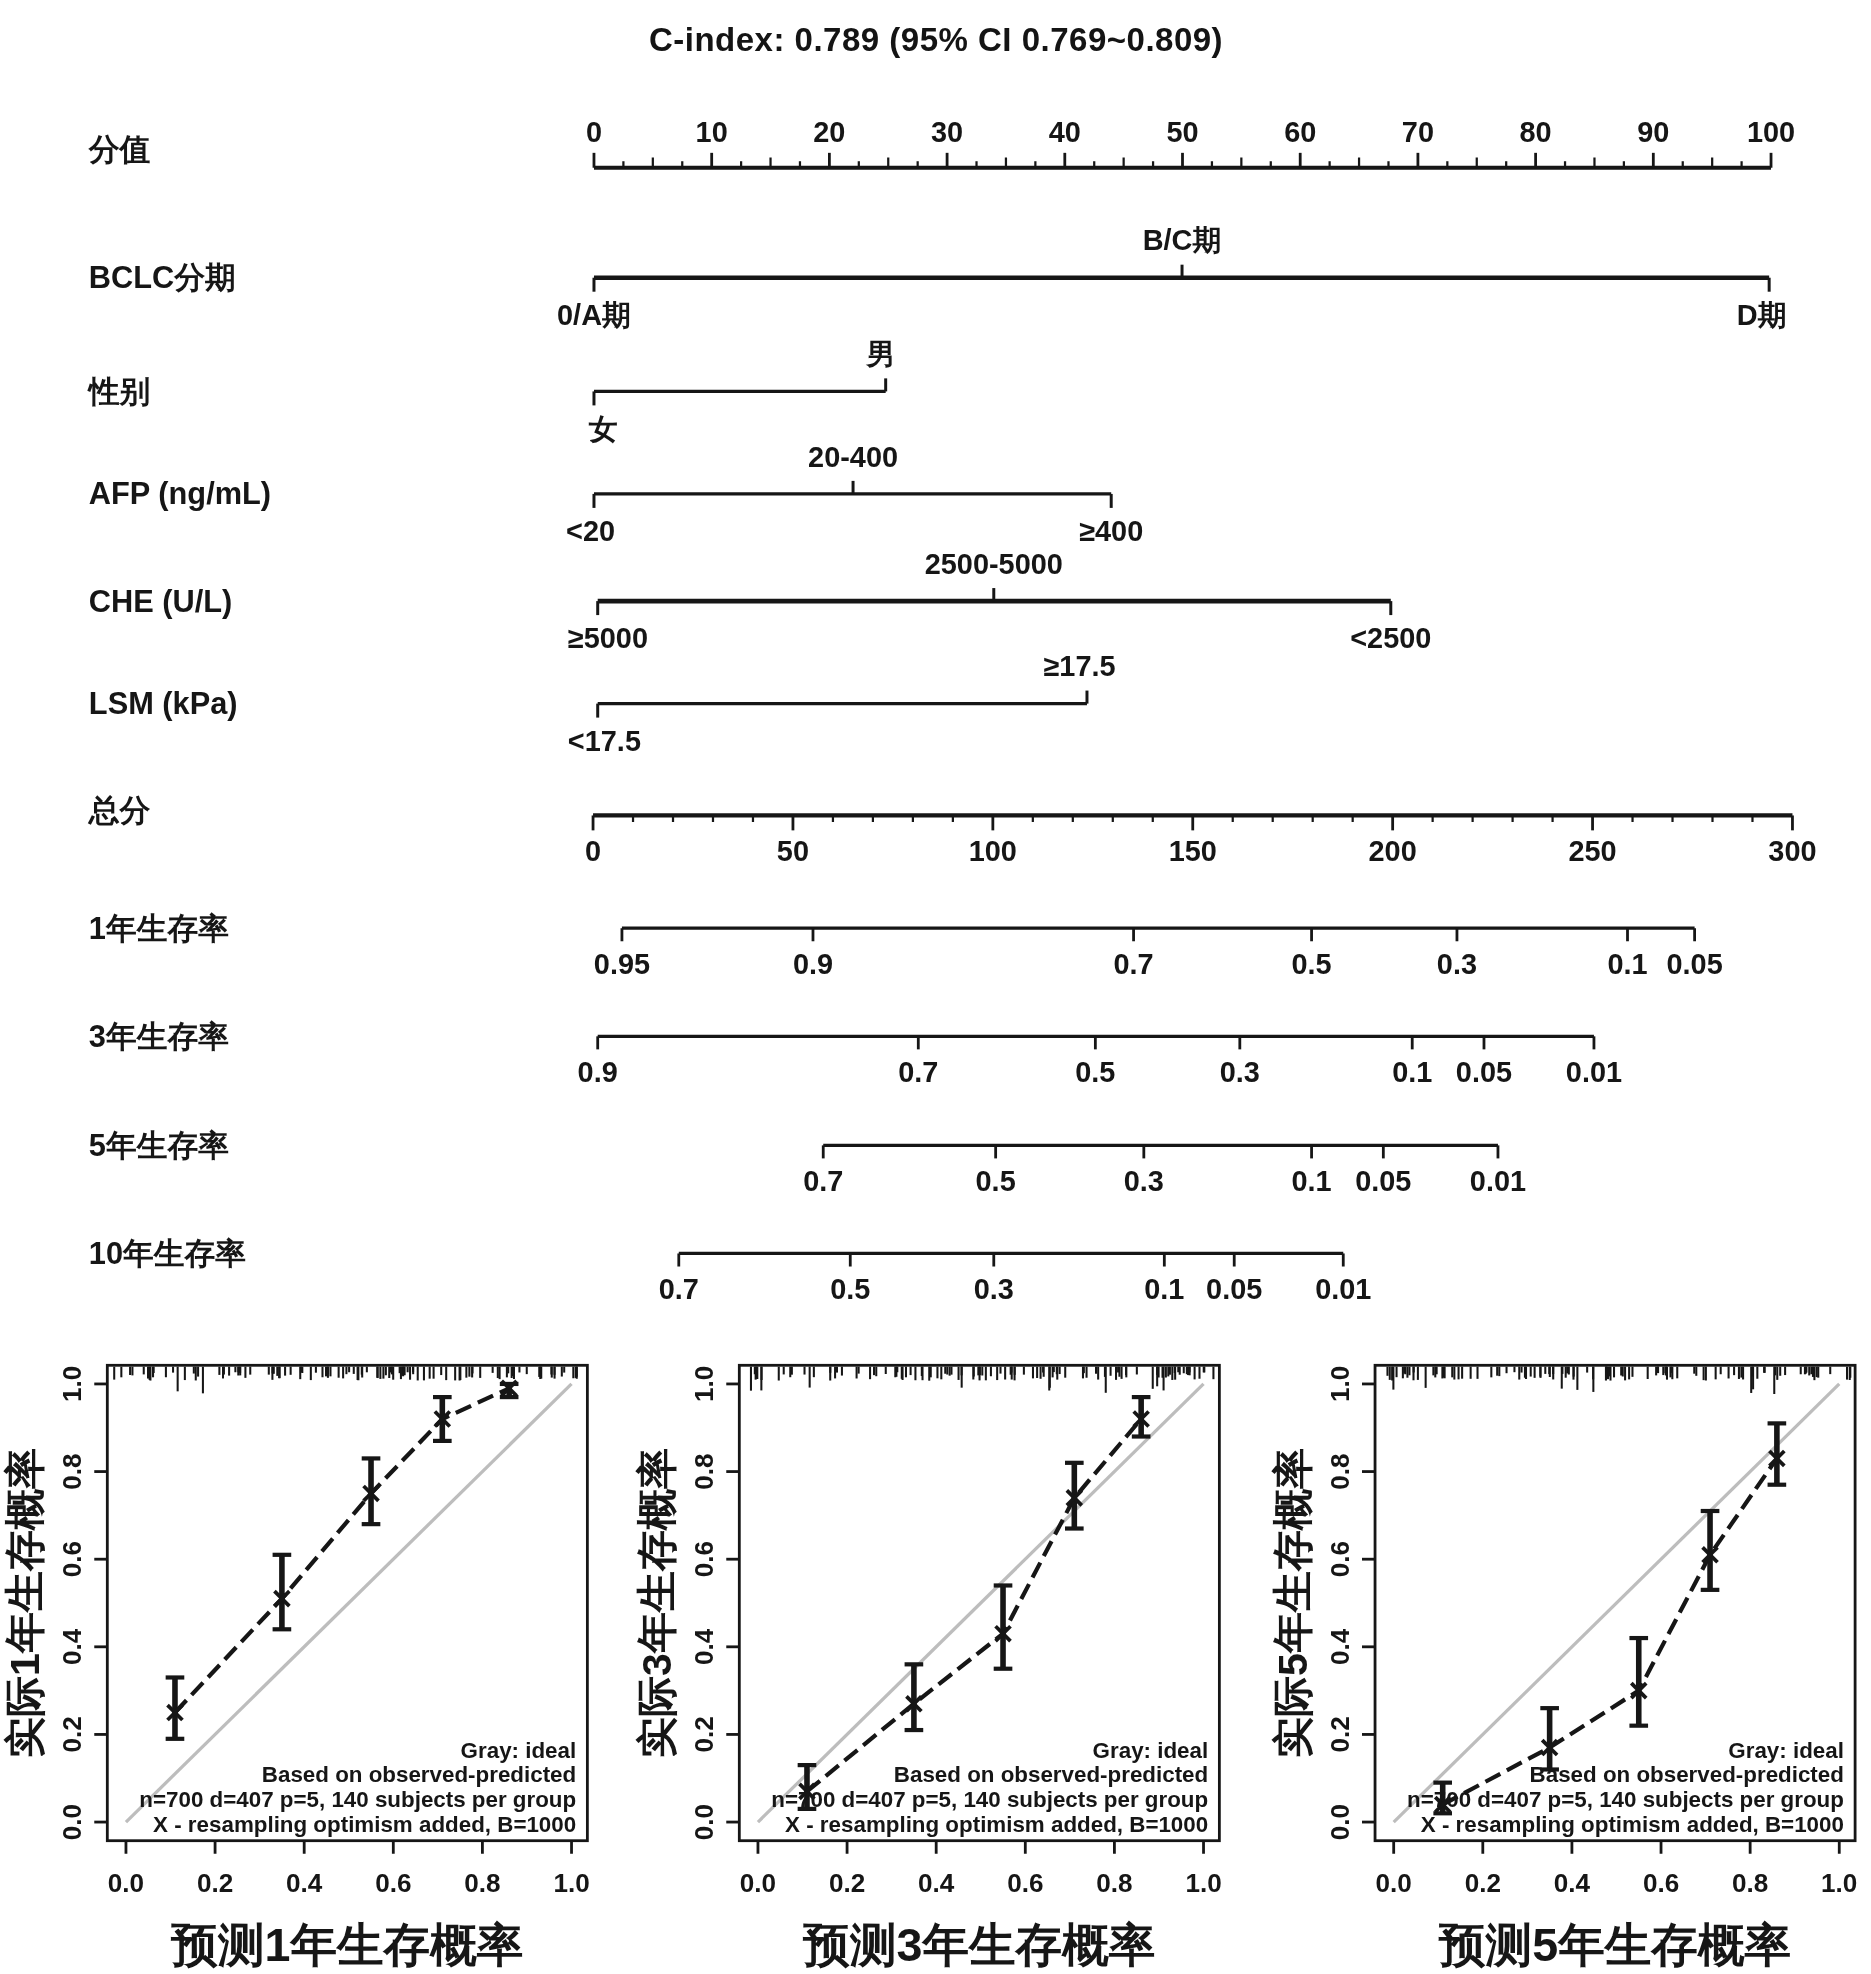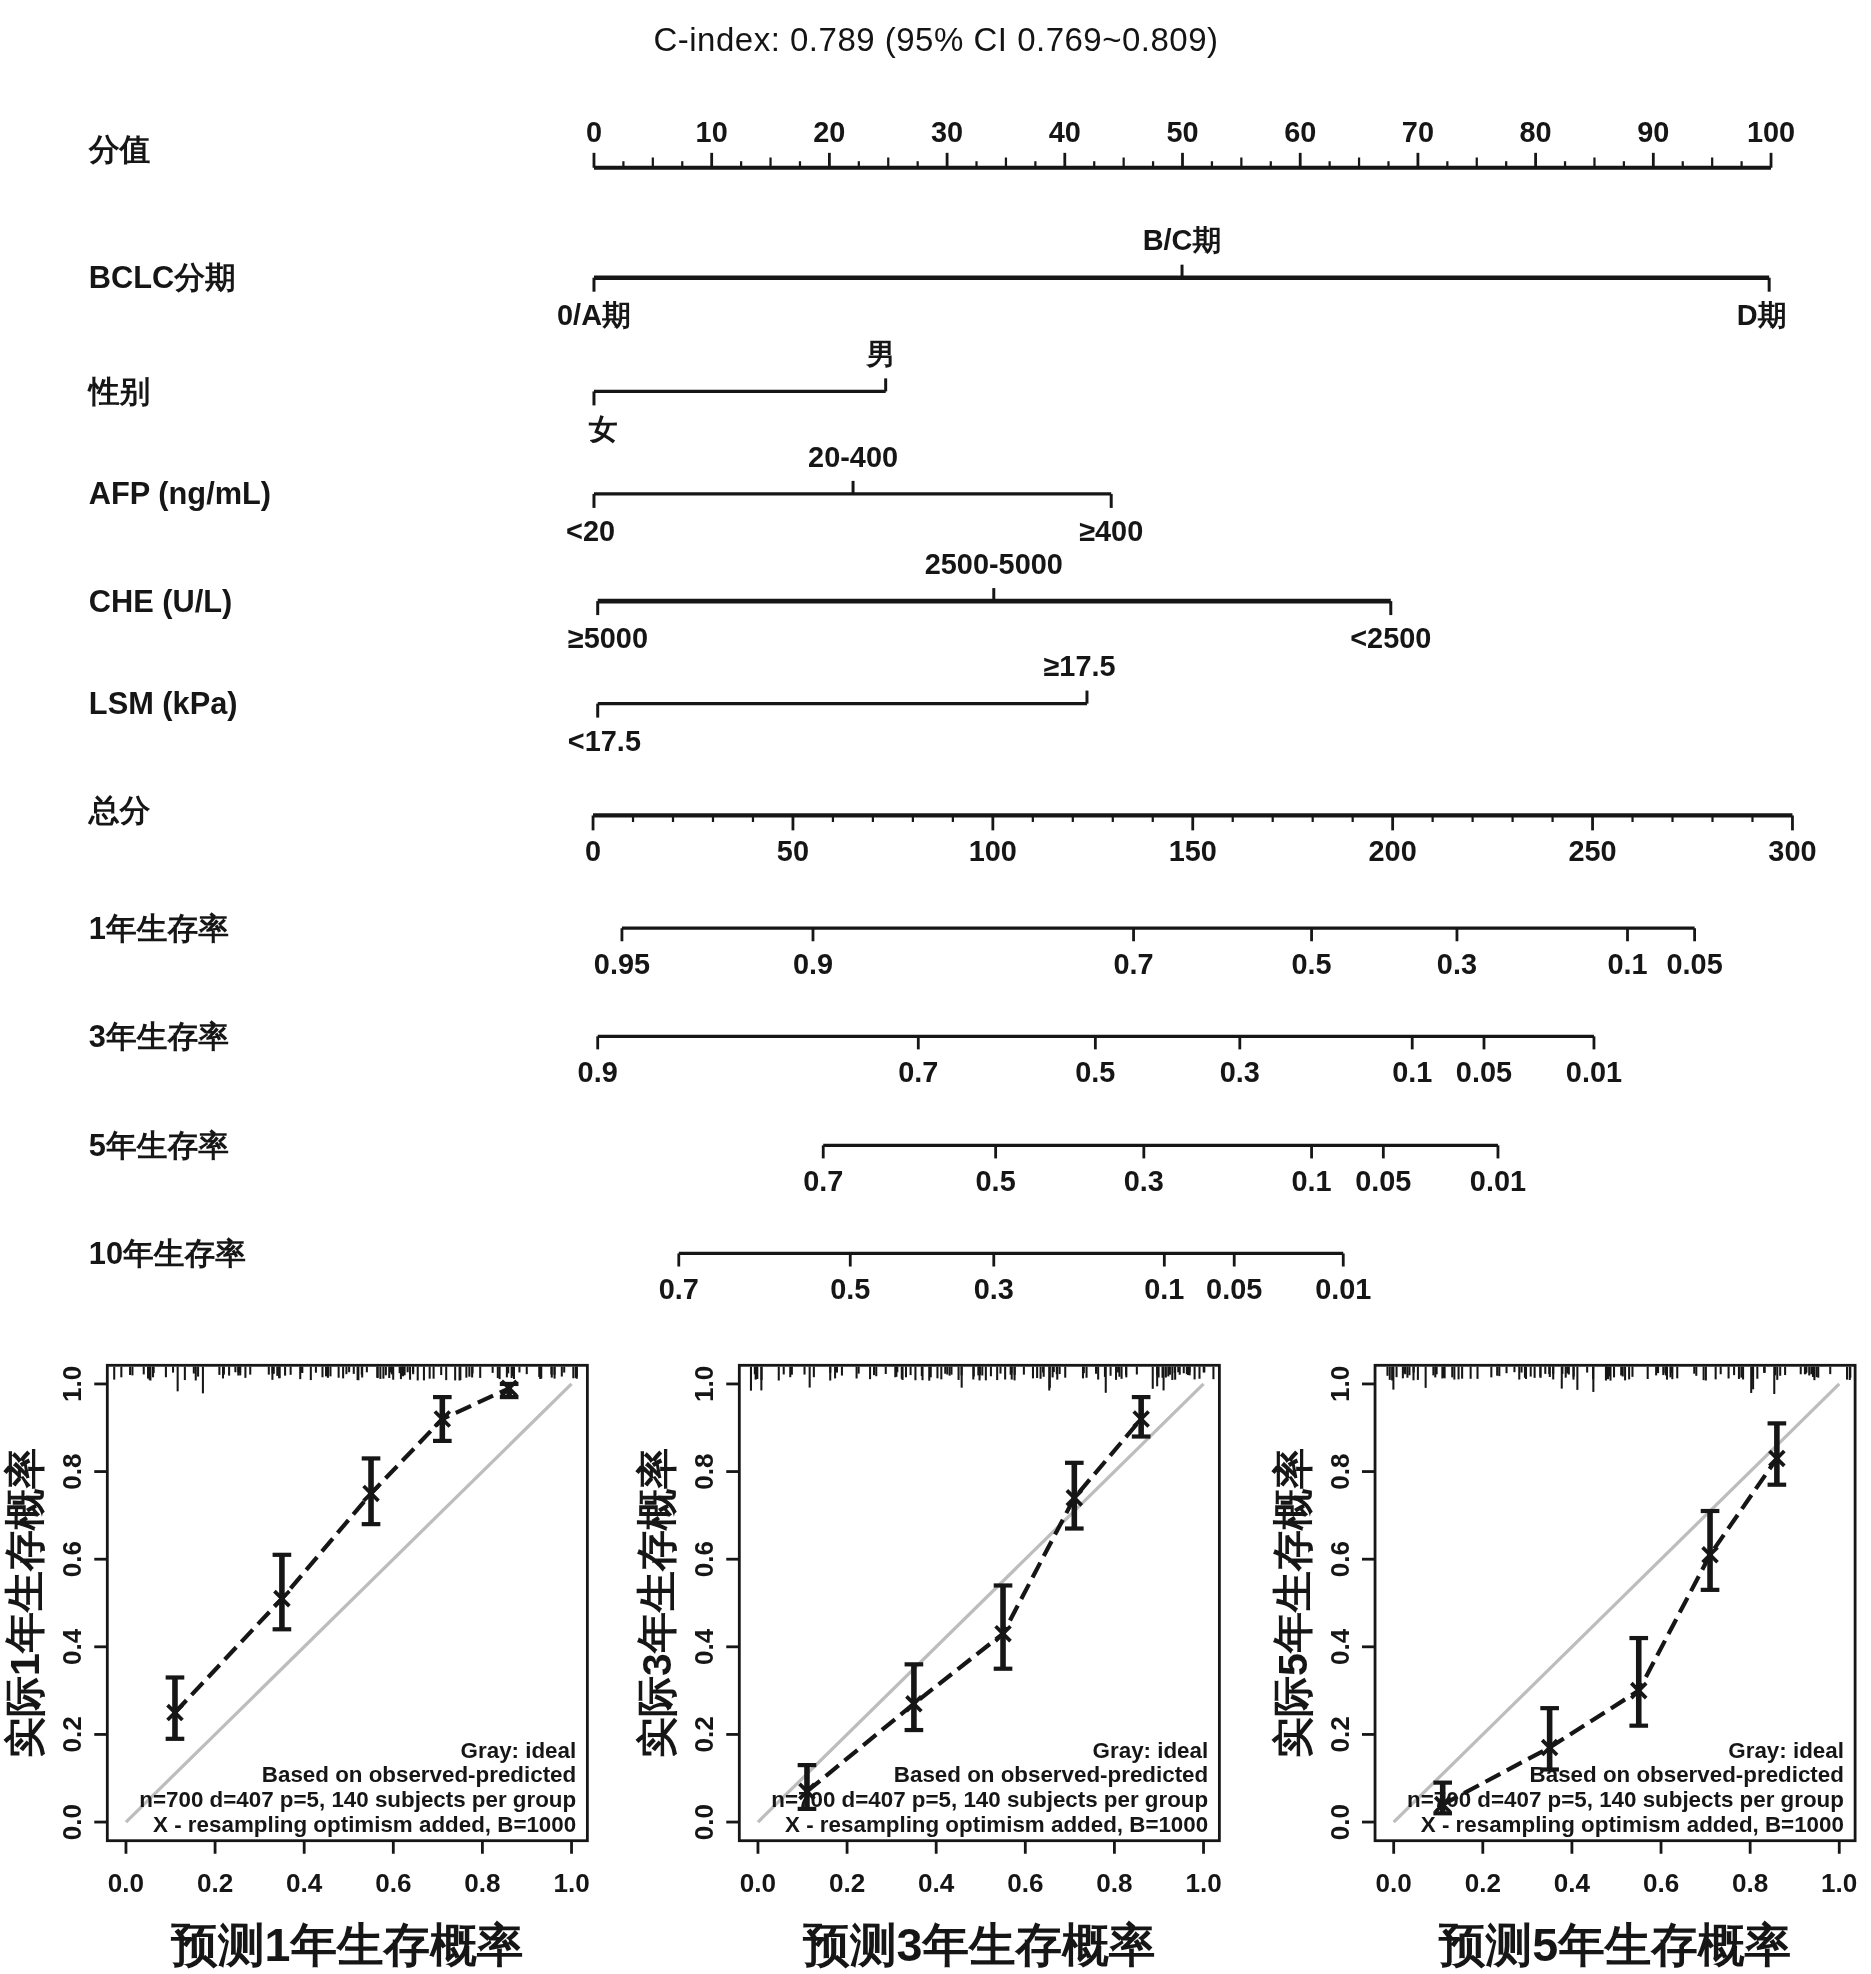--- a/index.html
+++ b/index.html
@@ -1,20 +1,20 @@
 <!DOCTYPE html>
 <html style="font-size:15px"><head>
 <meta charset="utf-8">
 <style>
   html,body{margin:0;padding:0;background:#ffffff;}
   body{width:1872px;height:1974px;position:relative;overflow:hidden;
        font-family:"Liberation Sans","DejaVu Sans",sans-serif;color:#161616;}
   .page{position:absolute;inset:0;background:#fff;}
   .fig-title{position:absolute;top:20.5px;left:0;width:100%;text-align:center;
-             font-size:33px;font-weight:400;letter-spacing:0.5px;color:#141414;}
+             font-size:33px;font-weight:700;letter-spacing:0.5px;color:#141414;}
   svg{position:absolute;left:0;}
   #nomogram{top:0;}
   #calibration{top:1342px;}
 </style>
 </head>
 <body>
 
 <div class="page">
   <div class="fig-title">C-index: 0.789 (95% CI 0.769~0.809)</div>
   <svg id="nomogram" width="1872" height="1342" viewBox="0 0 2008 1440">

